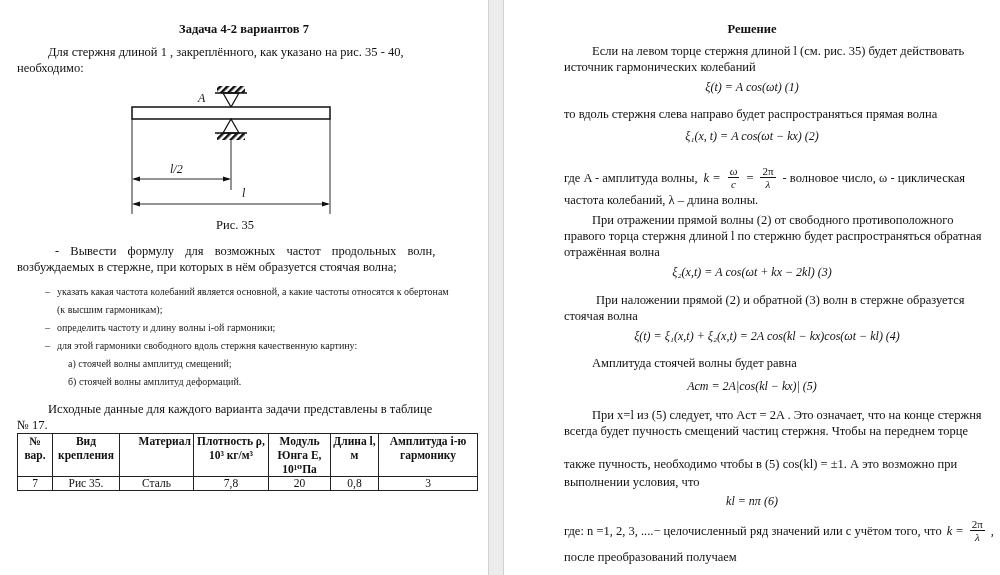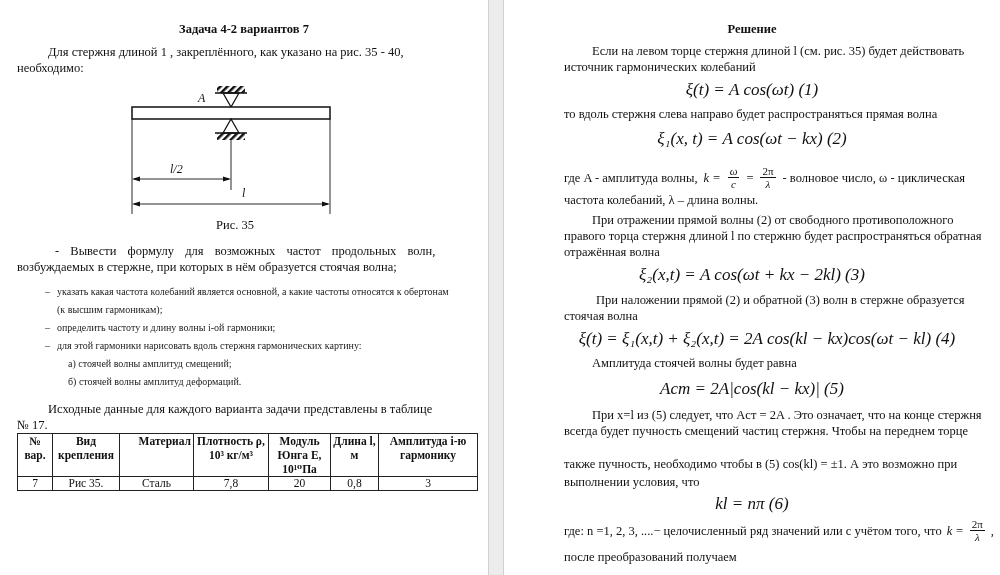--- a/index.html
+++ b/index.html
@@ -13,21 +13,21 @@
   .page-left { left:0; width:488px; }
   .page-right { left:504px; width:496px; }
   .gutter {
     position:absolute; left:488px; top:0; width:16px; height:575px;
     background:#ececec; border-left:1px solid #d0d0d0; border-right:1px solid #d0d0d0; box-sizing:border-box;
   }
   .abs { position:absolute; }
   .title { font-weight:bold; font-size:12.5px; text-align:center; }
   .p { font-size:12.5px; line-height:16px; text-align:justify; }
   .small { font-size:10px; line-height:18px; color:#222; }
-  .formula { font-size:17px; font-style:normal; text-align:center; white-space:nowrap; }
+  .formula { font-size:12px; font-style:normal; text-align:center; white-space:nowrap; }
   .caption { font-size:12.5px; text-align:center; }
   table.data {
     border-collapse:collapse; font-size:11.5px; position:absolute; left:17px; top:433px;
   }
   table.data th, table.data td {
     border:1.2px solid #222; padding:0 2px; text-align:center; vertical-align:top;
   }
   table.data th { font-weight:bold; line-height:14px; }
   table.data td { line-height:13px; }
   .frac { display:inline-block; vertical-align:middle; text-align:center; font-size:11px; line-height:12px; margin:0 1px; }
@@ -82,21 +82,21 @@
 
   <div class="abs p" style="left:17px;top:259px;white-space:nowrap;">возбуждаемых в стержне, при которых в нём образуется стоячая волна;</div>
   <div class="abs p" style="left:55px;top:243px;width:395px;white-space:nowrap;word-spacing:8px;">- Вывести формулу для возможных частот продольных волн,</div>
 
   <div class="abs small" style="left:45px;top:283px;">–</div>
   <div class="abs small" style="left:57px;top:283px;white-space:nowrap;">указать какая частота колебаний является основной, а какие частоты относятся к обертонам</div>
   <div class="abs small" style="left:57px;top:301px;white-space:nowrap;">(к высшим гармоникам);</div>
   <div class="abs small" style="left:45px;top:319px;">–</div>
   <div class="abs small" style="left:57px;top:319px;white-space:nowrap;">определить частоту и длину волны i-ой гармоники;</div>
   <div class="abs small" style="left:45px;top:337px;">–</div>
-  <div class="abs small" style="left:57px;top:337px;white-space:nowrap;">для этой гармоники нарисовать вдоль стержня гармонических картину:</div>
+  <div class="abs small" style="left:57px;top:337px;white-space:nowrap;">для этой гармоники свободного вдоль стержня качественную картину:</div>
   <div class="abs small" style="left:68px;top:355px;white-space:nowrap;">а) стоячей волны амплитуд смещений;</div>
   <div class="abs small" style="left:68px;top:373px;white-space:nowrap;">б) стоячей волны амплитуд деформаций.</div>
 
   <div class="abs p" style="left:48px;top:401px;white-space:nowrap;">Исходные данные для каждого варианта задачи представлены в таблице</div>
   <div class="abs p" style="left:17px;top:417px;">№ 17.</div>
 
   <table class="data">
     <tbody>
         <tr>
       <th style="width:30px;">№ вар.</th>

